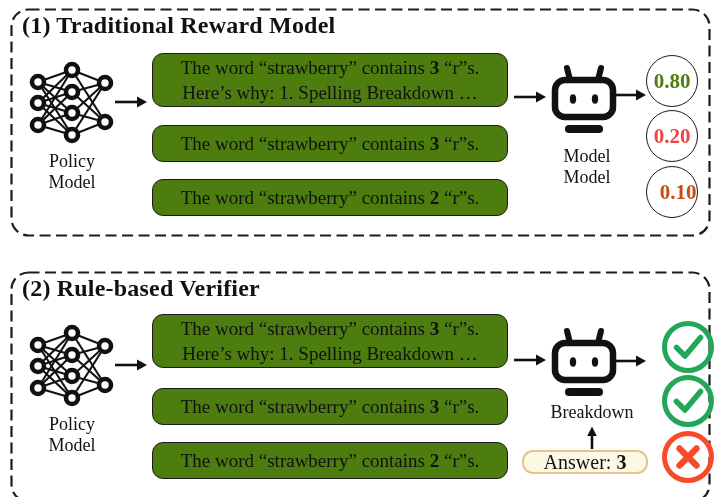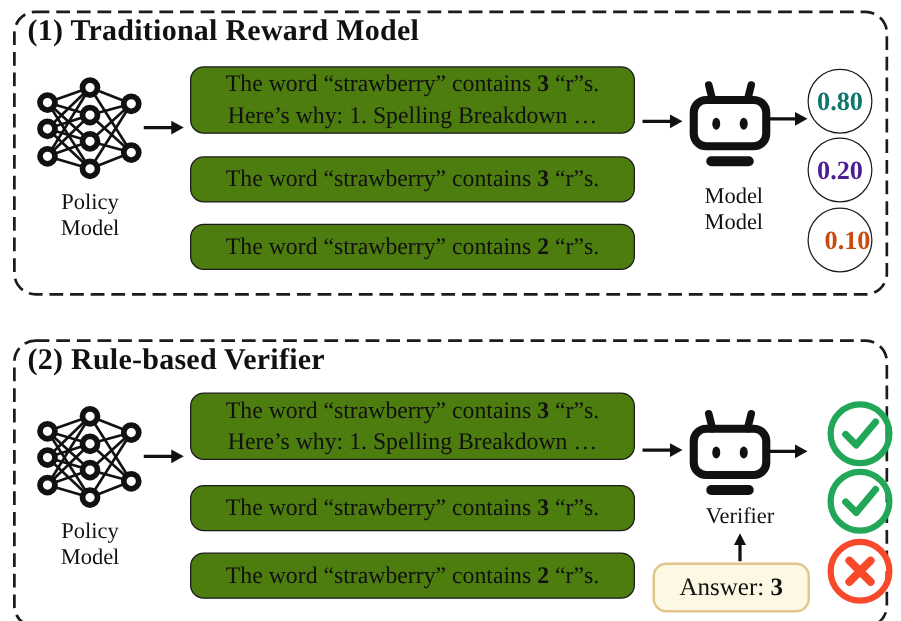--- a/index.html
+++ b/index.html
@@ -132,24 +132,24 @@
       <div>Model</div>
       <div>Model</div>
     </div>
 
     <svg class="abs" style="left:603px;top:80px;" width="34" height="14" viewBox="0 0 34 14">
       <line class="arrow-line" x1="1" y1="7" x2="24" y2="7"></line>
         <polygon class="arrow-head" points="23,1.5 33,7 23,12.5"></polygon>
     </svg>
 
     <div class="score" style="left:636px;top:47px;">
-      <span style="color: #0f766e;">0.80</span>
+      <span style="color: #4d7c0f;">0.80</span>
     </div>
     <div class="score" style="left:636px;top:102px;">
-      <span style="color: #4c1d95;">0.20</span>
+      <span style="color: #ef4444;">0.20</span>
     </div>
     <div class="score" style="left:636px;top:158px;">
       <span style="color: rgb(204, 74, 14); margin-left: 12px;">0.10</span>
     </div>
   </div>
 
   <div class="panel" style="top:271px;height:232px;">
     <svg class="panel-border" width="701" height="232">
       <rect x="1.5" y="1.5" width="698" height="229" rx="17" fill="none" stroke="#1c1c1c" stroke-width="2.2" stroke-dasharray="11 5.5"></rect>
     </svg>
@@ -220,28 +220,28 @@
 
     <svg class="abs" style="left:540px;top:56px;" width="68" height="70" viewBox="0 0 68 70">
       <line class="bot-stroke" x1="20" y1="16" x2="17" y2="4" stroke-width="6" stroke-linecap="round"></line>
       <line class="bot-stroke" x1="48" y1="16" x2="51" y2="4" stroke-width="6" stroke-linecap="round"></line>
       <rect class="bot-stroke" x="5" y="16" width="58" height="37" rx="10" stroke-width="6.5"></rect>
       <ellipse class="bot-fill" cx="23" cy="35" rx="3.2" ry="4.8"></ellipse>
       <ellipse class="bot-fill" cx="45" cy="35" rx="3.2" ry="4.8"></ellipse>
       <rect class="bot-fill" x="15" y="61" width="38" height="8" rx="4"></rect>
     </svg>
 
-    <div class="side-label" style="left:530px;top:131px;width:104px;">Verifier</div>
+    <div class="side-label" style="left:530px;top:131px;width:104px;">Breakdown</div>
 
     <svg class="abs" style="left:575px;top:155px;" width="14" height="24" viewBox="0 0 14 24">
       <line class="arrow-line" x1="7" y1="23" x2="7" y2="9"></line>
         <polygon class="arrow-head" points="2.2,10 7,0.5 11.8,10"></polygon>
     </svg>
 
-    <div class="answer-box" style="left:512px;top:179px;width:126px;height:40px;">
+    <div class="answer-box" style="left:512px;top:179px;width:126px;height:24px;">
       <span><span>Answer: </span><b>3</b></span>
     </div>
 
     <svg class="abs" style="left:603px;top:83px;" width="34" height="14" viewBox="0 0 34 14">
       <line class="arrow-line" x1="1" y1="7" x2="24" y2="7"></line>
         <polygon class="arrow-head" points="23,1.5 33,7 23,12.5"></polygon>
     </svg>
 
     <div class="mark" style="left: 651px; top: 49px; color: rgb(33, 167, 87);">
       <svg width="54" height="54" viewBox="0 0 54 54">

